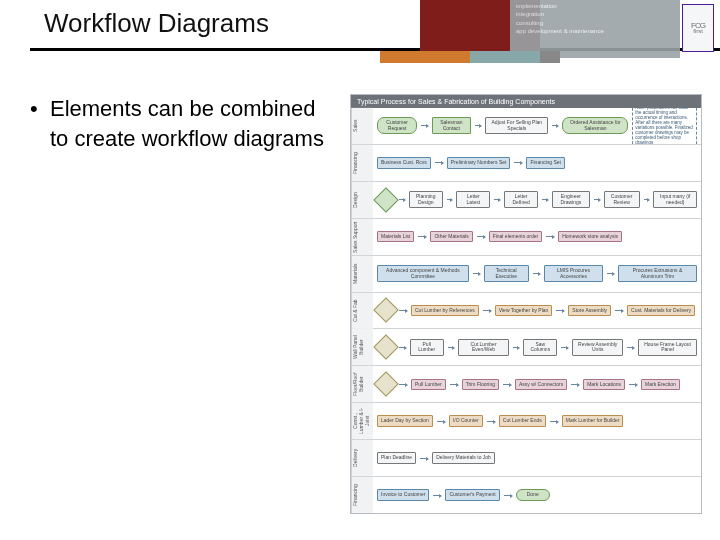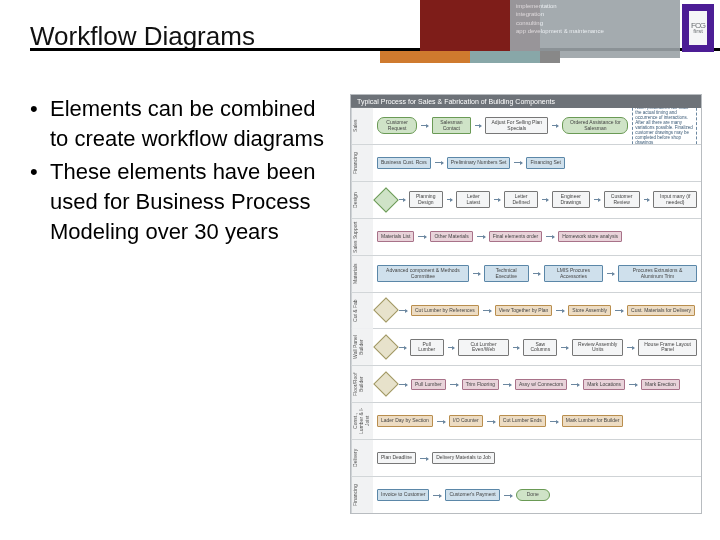--- a/index.html
+++ b/index.html
@@ -7,21 +7,21 @@
     width: 720px; height: 540px;
     font-family: Arial, Helvetica, sans-serif;
     background: #fff;
     position: relative;
     overflow: hidden;
   }
   .header {
     position: relative;
     height: 64px;
     display: flex;
-    align-items: center;
+    padding-left: 14px;
   }
   .title {
     font-size: 26px;
     font-weight: 400;
     color: #111;
     padding-left: 30px;
     padding-top: 8px;
   }
   .header-rule {
     position: absolute;
@@ -50,21 +50,21 @@
     opacity: .9;
     padding: 2px 6px;
     font-size: 6px;
     color: #e8edf0;
     line-height: 1.4;
   }
   .logo-block {
     position: absolute;
     right: 6px; top: 4px;
     width: 32px; height: 48px;
-    border: 7px solid #4c1d95;
+    border: 1px solid #4c1d95;
     background: #f5f6f7;
     display: flex;
     flex-direction: column;
     align-items: center;
     justify-content: center;
     font-size: 8px;
     color: #6a6e71;
     letter-spacing: -1px;
     line-height: .9;
   }
@@ -209,21 +209,20 @@
     <div class="cb1"></div>
       <div class="cb2"></div>
       <div class="cb3"></div>
   </div>
 </div>
 
 <div class="content">
   <div class="bullets">
     <ul>
       <li>Elements can be combined to create workflow diagrams</li>
-      <li>These elements have been used for Business Process Modeling over 30 years</li>
     </ul>
   </div>
 
   <div class="diagram">
     <div class="diag-title">Typical Process for Sales &amp; Fabrication of Building Components</div>
     <div id="lanes" style="display: flex; flex-direction: column; flex: 1 1 0%;">
         <div class="lane">
           <div class="lane-label">Sales</div>
           <div class="lane-body">
             <div class="box green rounded">Customer Request</div>

